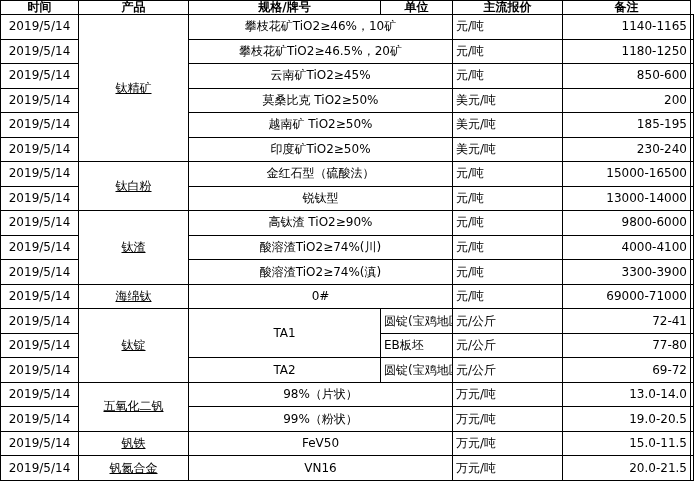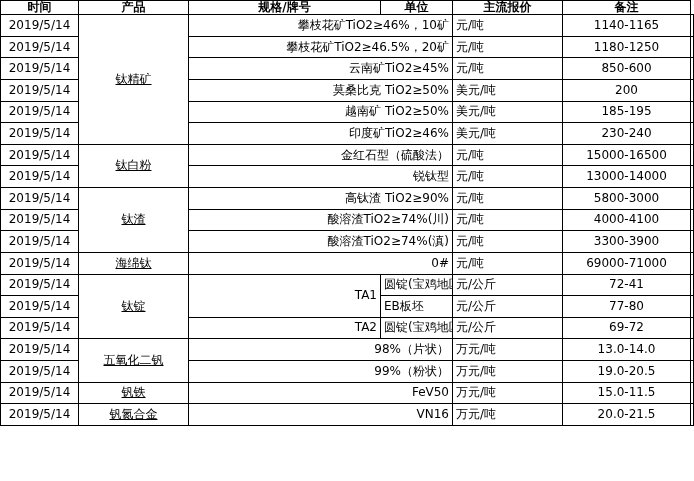--- a/index.html
+++ b/index.html
@@ -11,43 +11,43 @@
     width: 694px;
     height: 481px;
     font-family: "DejaVu Sans", "Liberation Sans", sans-serif;
     color: #000000;
     overflow: hidden;
   }
   table.price-table {
     border-collapse: collapse;
     table-layout: fixed;
     width: 694px;
-    height: 426px;
+    height: 481px;
   }
   table.price-table td, table.price-table th {
     border: 1px solid #000000;
     padding: 0 3px;
     font-size: 12px;
     line-height: 1.1;
     vertical-align: middle;
     white-space: nowrap;
     overflow: hidden;
   }
   thead th {
     font-weight: bold;
     text-align: center;
     font-size: 13px;
   }
   .c-date   { width: 78px;  text-align: center; margin-left: 44px; }
   .c-prod   { width: 110px; text-align: center; text-decoration: underline; }
-  .c-spec   { width: 192px; text-align: right; }
+  .c-spec   { width: 192px; text-align: center; }
   .c-unit   { width: 72px;  text-align: left; margin-left: 8px; }
-  .c-price  { width: 110px; text-align: center; margin-left: 16px; }
+  .c-price  { width: 110px; text-align: right; margin-left: 16px; }
   .c-note   { width: 128px; text-align: left; }
-  .spec-sub-label { width: 44px; text-align: right; }
+  .spec-sub-label { width: 44px; text-align: center; }
   .spec-sub-text  { text-align: left; }
   td.prod-cell { text-align: center; }
 </style>
 </head>
 <body>
 
 <table class="price-table">
   <colgroup>
     <col class="c-date">
       <col class="c-prod">
@@ -98,21 +98,21 @@
       </tr>
       <tr>
         <td class="c-date">2019/5/14</td>
         <td class="c-spec" colspan="2">越南矿 TiO2≥50%</td>
         <td class="c-unit">美元/吨</td>
         <td class="c-price">185-195</td>
         <td class="c-note">不含税港口交货</td>
       </tr>
       <tr>
         <td class="c-date">2019/5/14</td>
-        <td class="c-spec" colspan="2">印度矿TiO2≥46%</td>
+        <td class="c-spec" colspan="2">印度矿TiO2≥50%</td>
         <td class="c-unit">美元/吨</td>
         <td class="c-price">230-240</td>
         <td class="c-note">不含税港口交货</td>
       </tr>
       <tr>
         <td class="c-date">2019/5/14</td>
         <td class="c-prod prod-cell" rowspan="2">钛白粉</td>
         <td class="c-spec" colspan="2">金红石型（硫酸法）</td>
         <td class="c-unit">元/吨</td>
         <td class="c-price">15000-16500</td>
@@ -123,21 +123,21 @@
         <td class="c-spec" colspan="2">锐钛型</td>
         <td class="c-unit">元/吨</td>
         <td class="c-price">13000-14000</td>
         <td class="c-note">主流报价含税承兑</td>
       </tr>
       <tr>
         <td class="c-date">2019/5/14</td>
         <td class="c-prod prod-cell" rowspan="3">钛渣</td>
         <td class="c-spec" colspan="2">高钛渣 TiO2≥90%</td>
         <td class="c-unit">元/吨</td>
-        <td class="c-price">5800-3000</td>
+        <td class="c-price">9800-6000</td>
         <td class="c-note">出厂含税承兑价</td>
       </tr>
       <tr>
         <td class="c-date">2019/5/14</td>
         <td class="c-spec" colspan="2">酸溶渣TiO2≥74%(川)</td>
         <td class="c-unit">元/吨</td>
         <td class="c-price">4000-4100</td>
         <td class="c-note">出厂含税承兑价</td>
       </tr>
       <tr>

